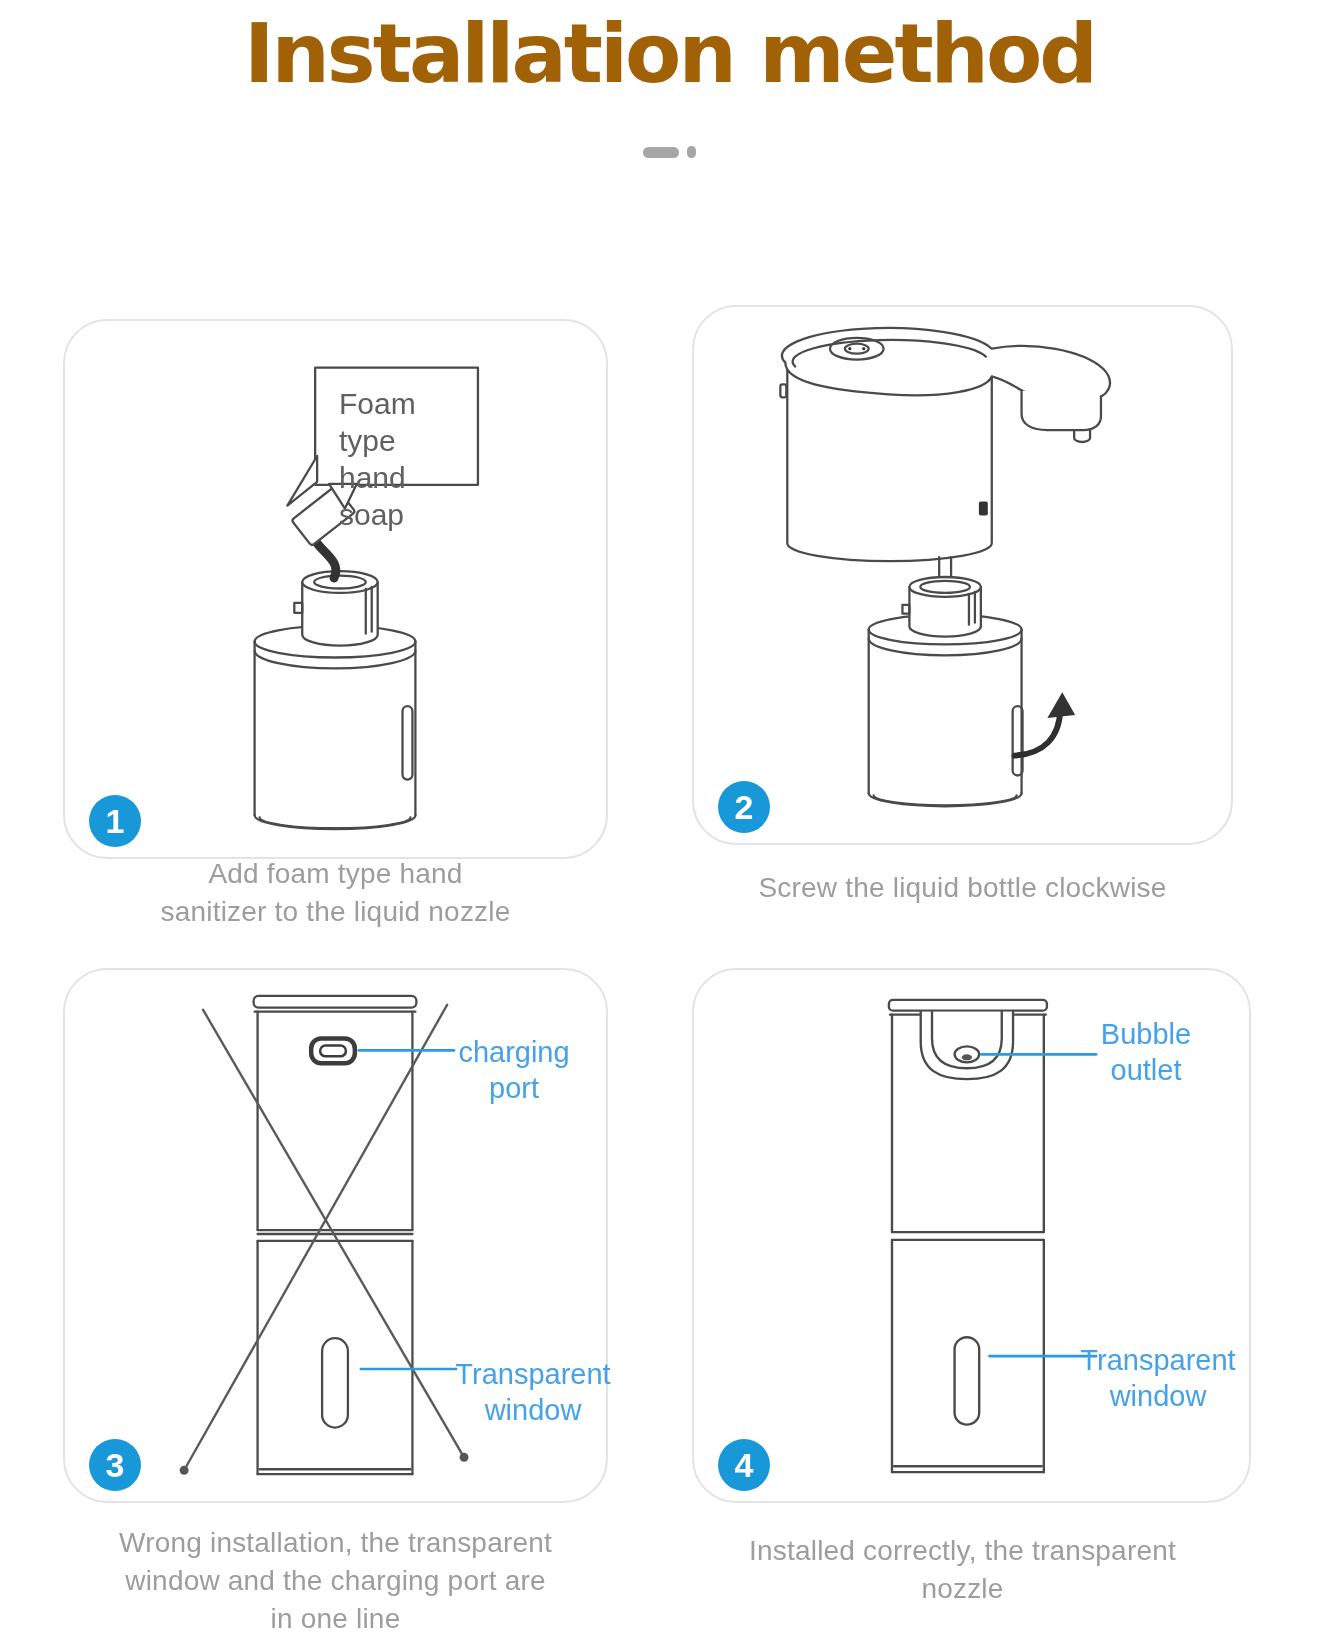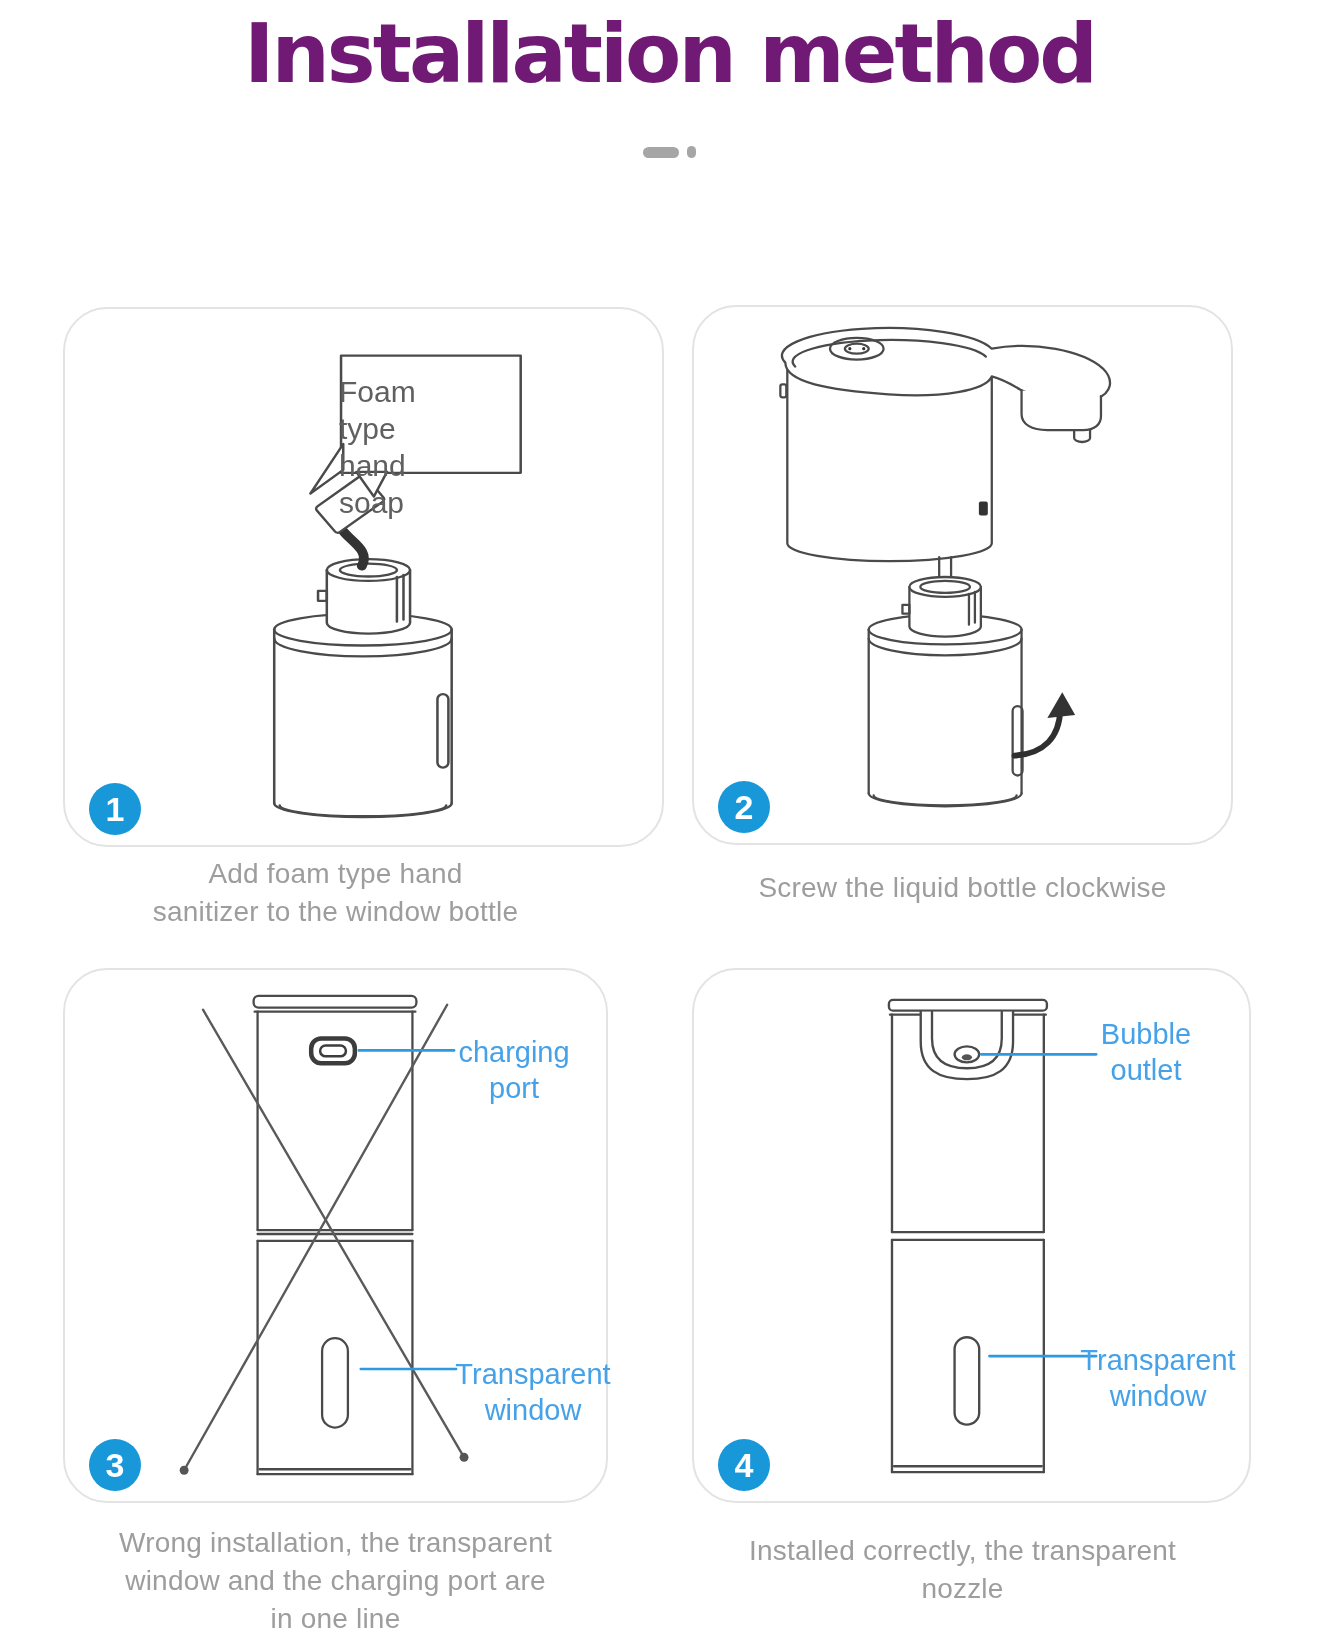--- a/index.html
+++ b/index.html
@@ -10,34 +10,34 @@
     --line-dark:#4a4a4a;
   }
   html,body{margin:0;padding:0;background:#ffffff;}
   .page{
     position:relative;width:1339px;height:1646px;background:#ffffff;overflow:hidden;
     font-family:"Liberation Sans", sans-serif;
   }
   .title{
     position:absolute;top:6px;left:0;width:100%;text-align:center;
     font-family:"DejaVu Sans", sans-serif;font-weight:bold;font-size:82px;
-    letter-spacing:-3px;color:#701a75;
+    letter-spacing:-3px;color:#a16207;
   }
   .title-deco{
     position:absolute;top:146px;left:0;width:100%;
     display:flex;justify-content:center;align-items:center;gap:8px;
   }
   .deco-dash{width:36px;height:11px;border-radius:6px;background:#a6a6a6;}
   .deco-dot{width:9px;height:12px;border-radius:5px;background:#a6a6a6;}
   .panel{
     position:absolute;box-sizing:border-box;background:#ffffff;
     border:2px solid #e3e3e3;border-radius:44px;
   }
   .panel svg{position:absolute;left:0;top:0;width:100%;height:100%;}
-  .p1{left:63px;top:307px;width:601px;height:540px;}
+  .p1{left:63px;top:319px;width:545px;height:540px;}
   .p2{left:692px;top:305px;width:541px;height:540px;}
   .p3{left:63px;top:968px;width:545px;height:535px;}
   .p4{left:692px;top:968px;width:559px;height:535px;}
   .badge{
     position:absolute;left:24px;bottom:10px;width:52px;height:52px;border-radius:50%;
     background:var(--badge-blue);color:#ffffff;font-size:34px;font-weight:bold;
     display:flex;align-items:center;justify-content:center;
   }
   .caption{
     position:absolute;text-align:center;color:var(--caption-gray);
@@ -233,21 +233,21 @@
     </div>
     <div class="blue-label" style="left:384px;top:372px;width:160px">
       <div>Transparent</div>
       <div>window</div>
     </div>
     <div class="badge">4</div>
   </div>
 
   <div class="caption c1">
     <div>Add foam type hand</div>
-    <div>sanitizer to the window bottle</div>
+    <div>sanitizer to the liquid nozzle</div>
   </div>
 
   <div class="caption c2">
     <div>Screw the liquid bottle clockwise</div>
   </div>
 
   <div class="caption c3">
     <div>Wrong installation, the transparent</div>
     <div>window and the charging port are</div>
     <div>in one line</div>

